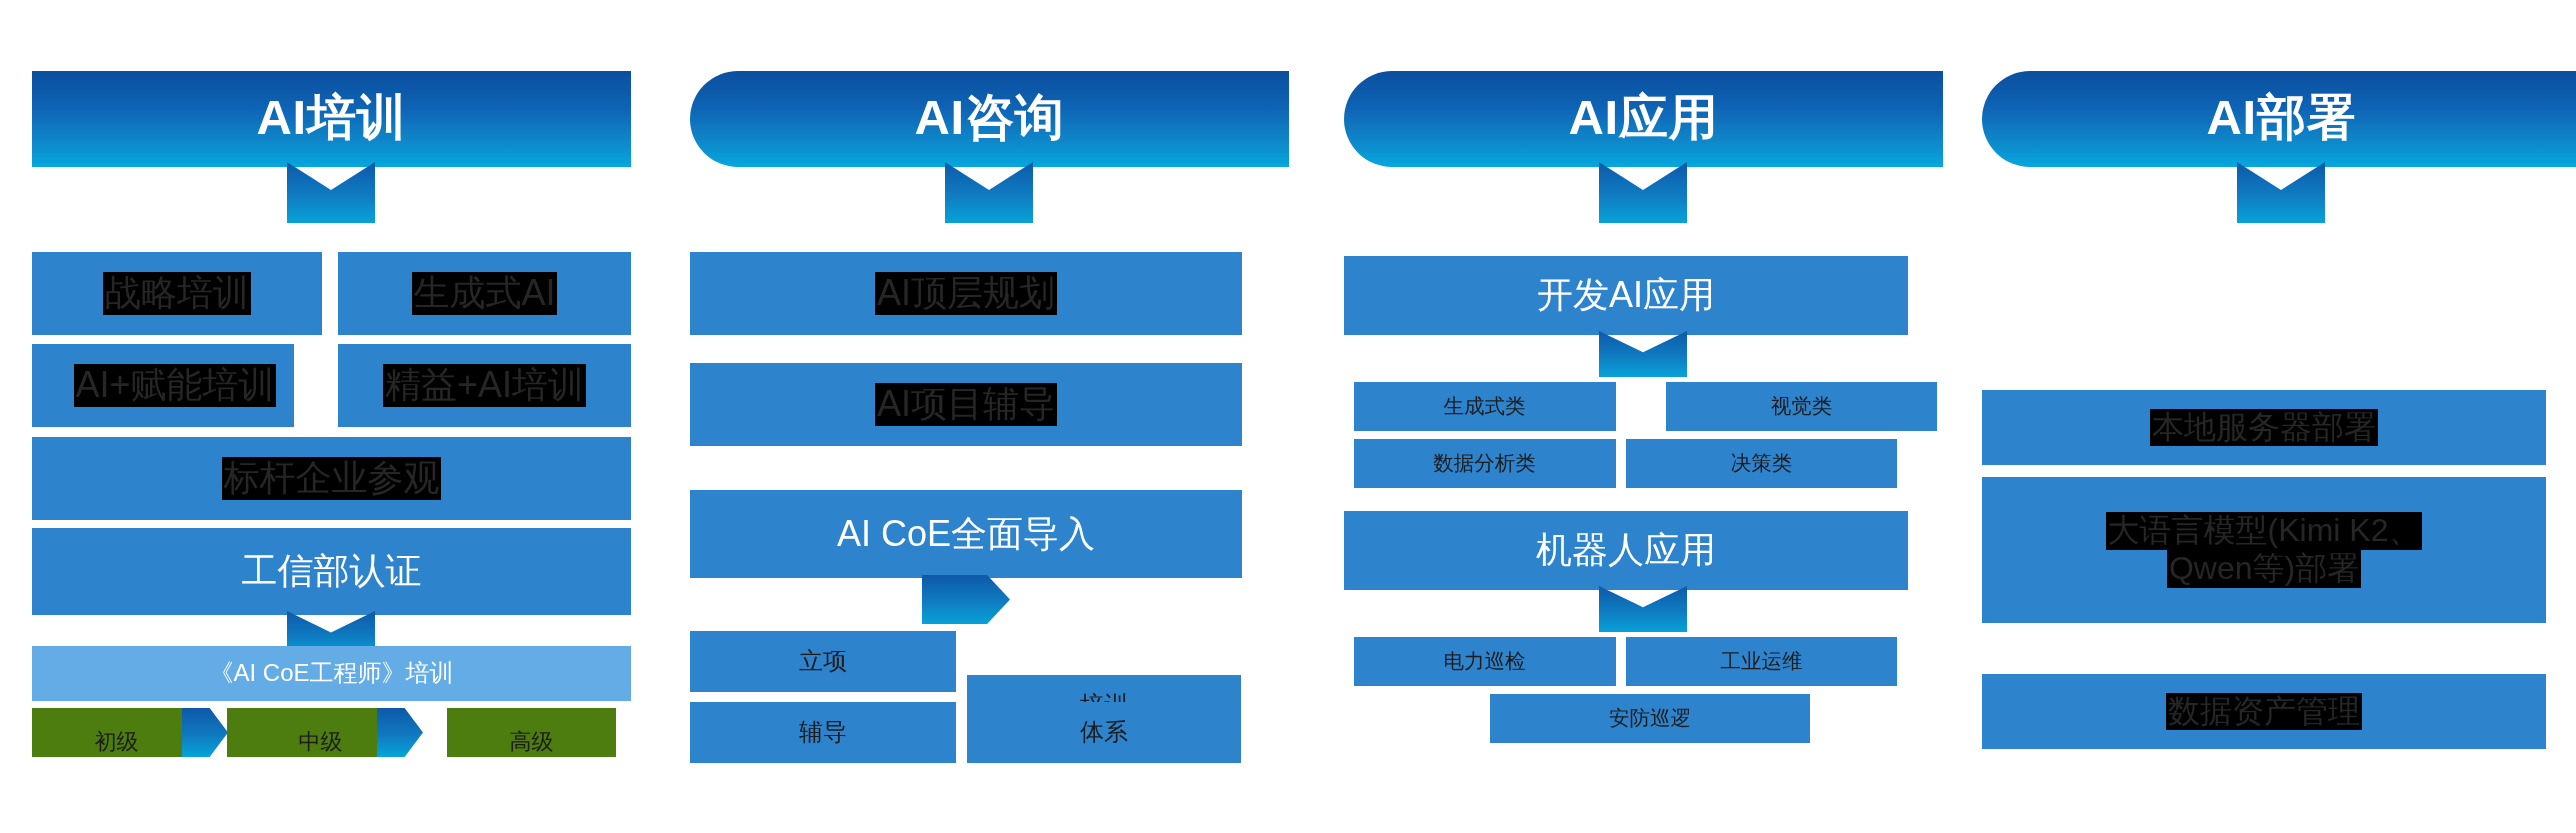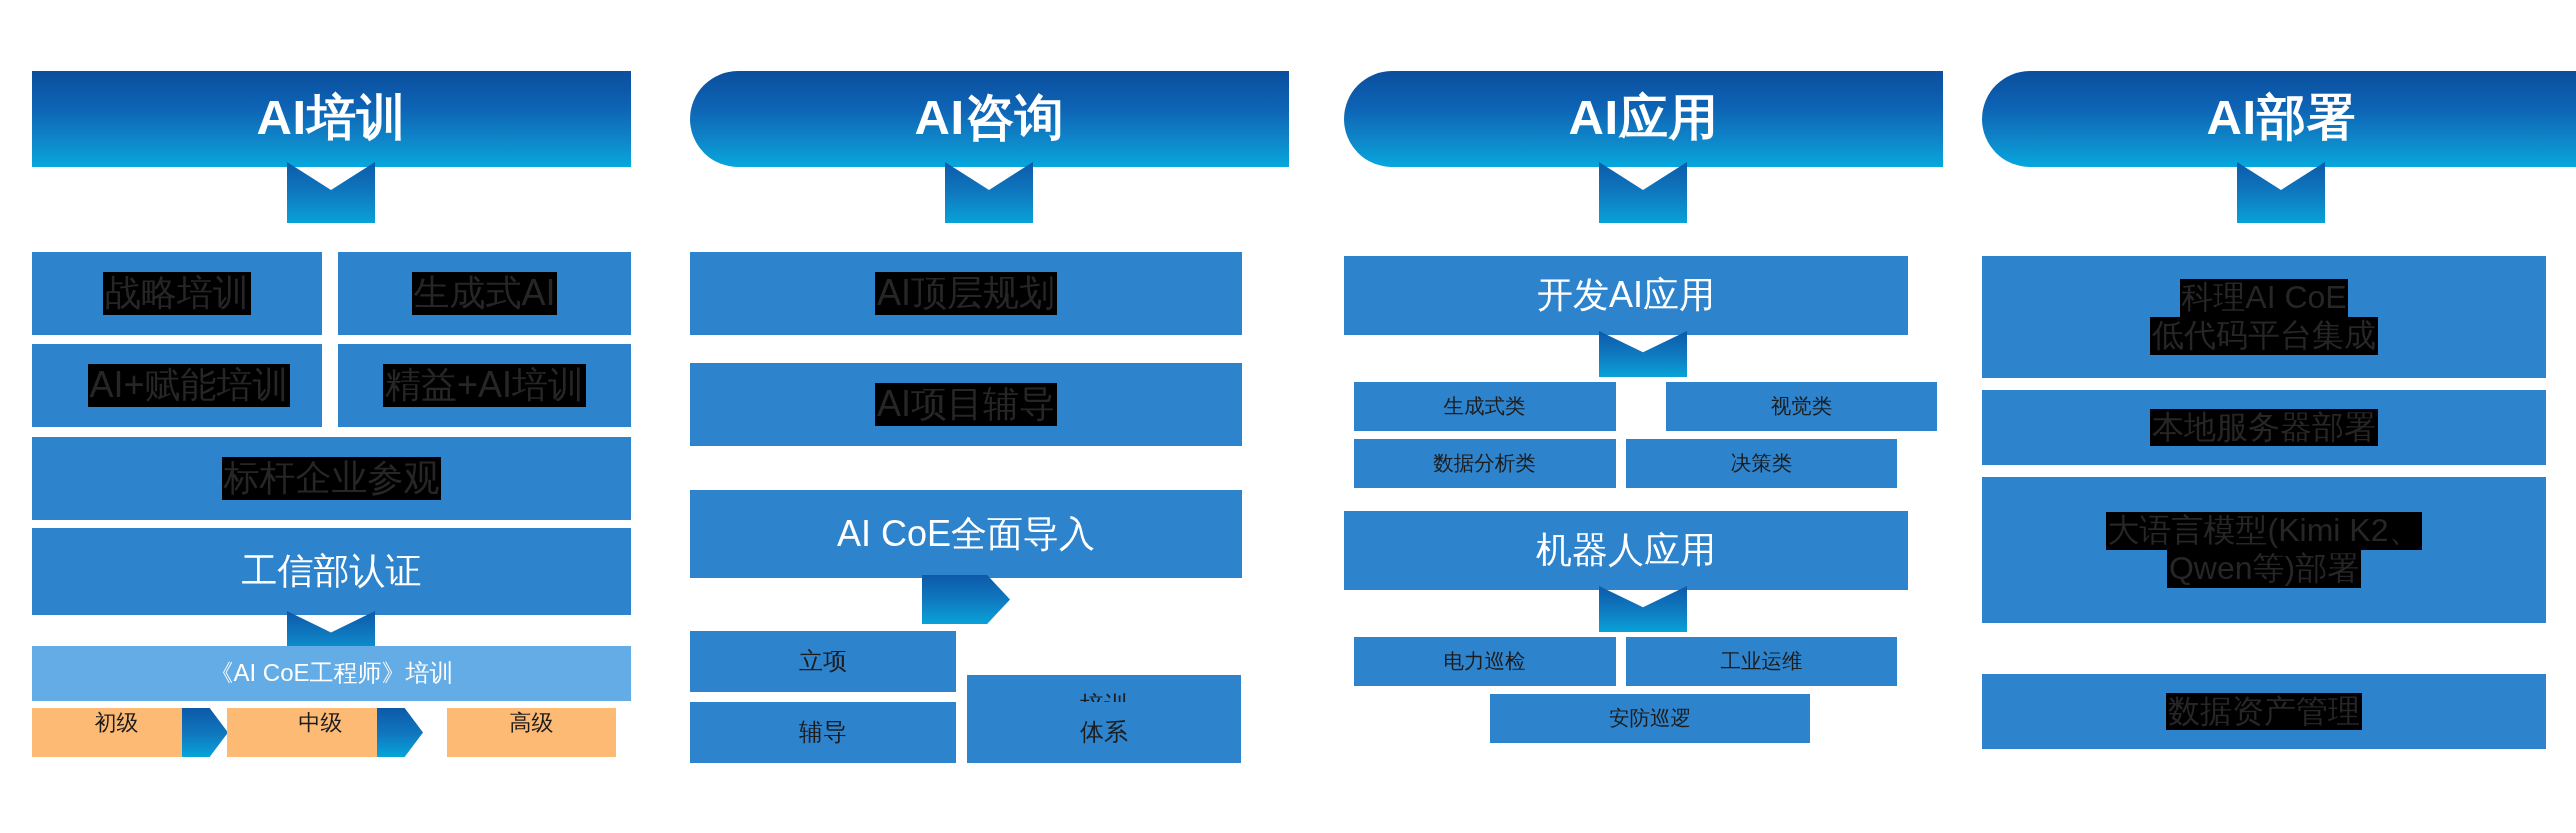--- a/index.html
+++ b/index.html
@@ -100,23 +100,23 @@
 
   .fs-big   { font-size: 36px; }
   .fs-mid   { font-size: 32px; }
   .fs-small { font-size: 24px; }
   .fs-tiny  { font-size: 20.5px; }
 
   
   .step {
     position: absolute;
     height: 49px;
-    background: #fdba74;
+    background: #4d7c0f;
     display: flex;
-    align-items: flex-start;
+    align-items: flex-end;
     justify-content: center;
     color: #1c1c1c;
     font-size: 22px;
   }
   .step-arrow {
     position: absolute;
     width: 46px; height: 49px;
     background: linear-gradient(to bottom, #0d59a8 0%, #1079c0 55%, #06a4da 100%);
     -webkit-clip-path: polygon(0% 0%, 60% 0%, 100% 50%, 60% 100%, 0% 100%);
     clip-path: polygon(0% 0%, 60% 0%, 100% 50%, 60% 100%, 0% 100%);
@@ -136,21 +136,21 @@
 
     <div class="down-chev" style="left:255px; top:162px;"></div>
 
     <div class="box fs-big" style="left:0px; top:252px; width:290px; height:83px;">
       <span class="t-dark">战略培训</span>
     </div>
     <div class="box fs-big" style="left:306px; top:252px; width:293px; height:83px;">
       <span class="t-dark">生成式AI</span>
     </div>
 
-    <div class="box fs-big" style="left:0px; top:344px; width:290px; height:83px;padding-left:24px;">
+    <div class="box fs-big" style="left:0px; top:344px; width:262px; height:83px;padding-left:24px;">
       <span class="t-dark">AI+赋能培训</span>
     </div>
     <div class="box fs-big" style="left:306px; top:344px; width:293px; height:83px;">
       <span class="t-dark">精益+AI培训</span>
     </div>
 
     <div class="box fs-big" style="left:0px; top:437px; width:599px; height:83px;">
       <span class="t-dark">标杆企业参观</span>
     </div>
 
@@ -266,24 +266,20 @@
 
   <div class="column col-4">
 
     <div class="banner-wrap">
       <div class="banner rounded"></div>
       <div class="banner-text">AI部署</div>
     </div>
 
     <div class="down-chev" style="left:255px; top:162px;"></div>
 
-    <div class="box fs-mid" style="left:0px; top:256px; width:564px; height:122px; flex-direction:column;">
-      <span class="t-dark">科理AI CoE</span>
-      <span class="t-dark">低代码平台集成</span>
-    </div>
 
     <div class="box fs-mid" style="left:0px; top:390px; width:564px; height:75px;">
       <span class="t-dark">本地服务器部署</span>
     </div>
 
     <div class="box fs-mid" style="left:0px; top:477px; width:564px; height:146px; flex-direction:column;">
       <span class="t-dark">大语言模型(Kimi K2、</span>
       <span class="t-dark">Qwen等)部署</span>
     </div>
 

